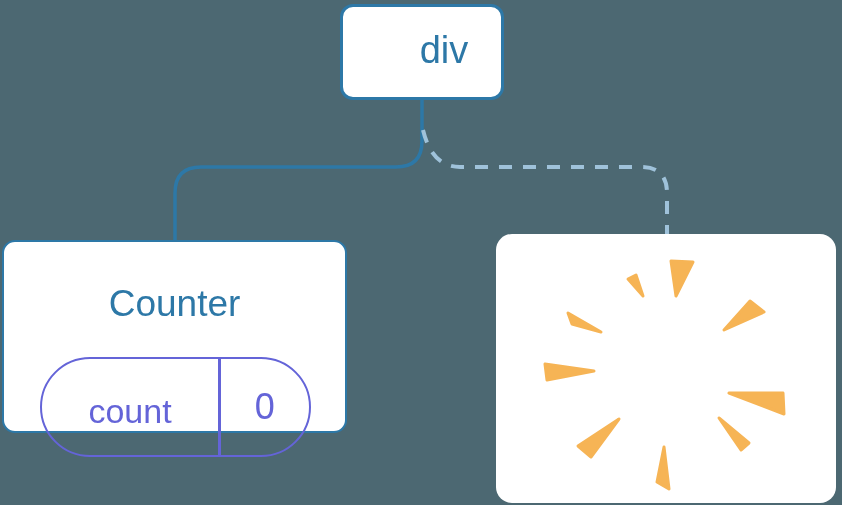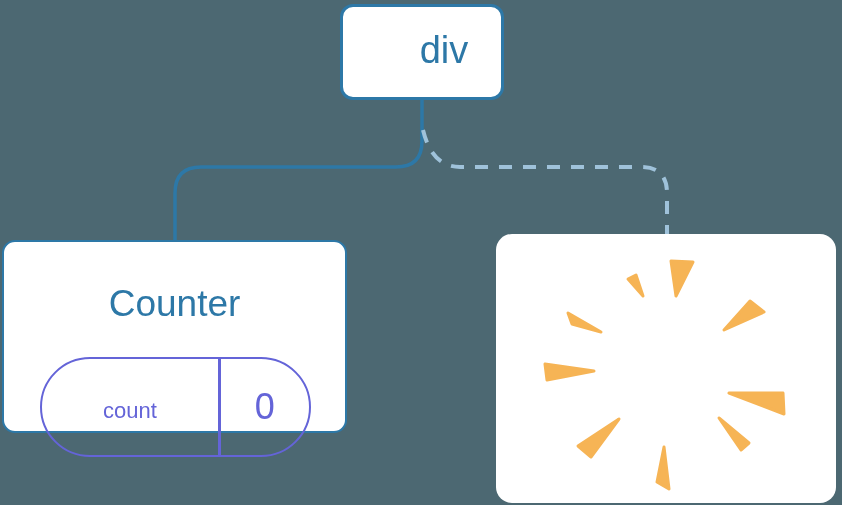--- a/index.html
+++ b/index.html
@@ -58,21 +58,21 @@
     left:36px;top:115px;width:271px;height:100px;
     border:2.5px solid var(--state-purple);
     border-radius:50px;
     display:grid;
     grid-template-columns:176px 2.5px 1fr;
     align-items:stretch;
     color:var(--state-purple);
   }
   .pill-key{
     display:flex;align-items:center;justify-content:center;
-    font-size:22px;
+    font-size:34px;
     margin-top:8px;
   }
   .pill-divider{
     background:var(--state-purple);
     height:100%;
   }
   .pill-value{
     display:flex;align-items:center;justify-content:center;
     font-size:36px;
   }

